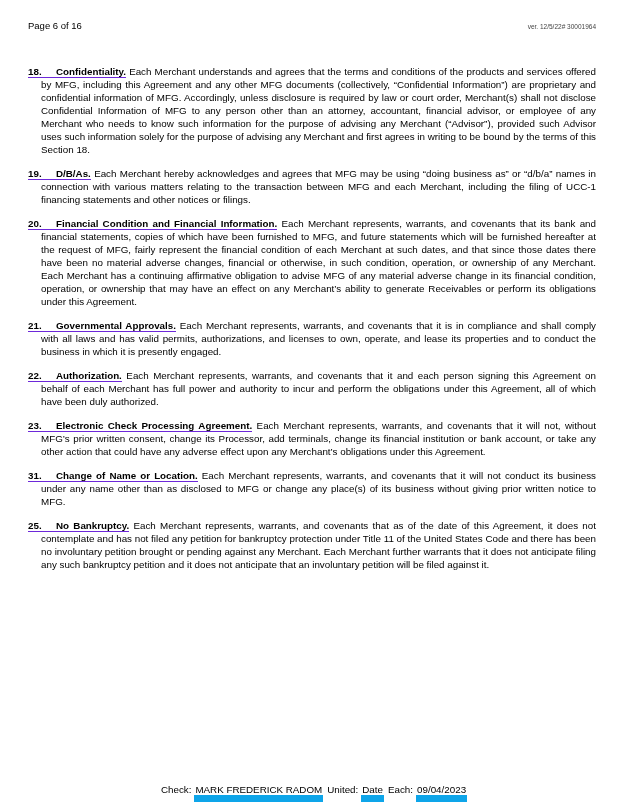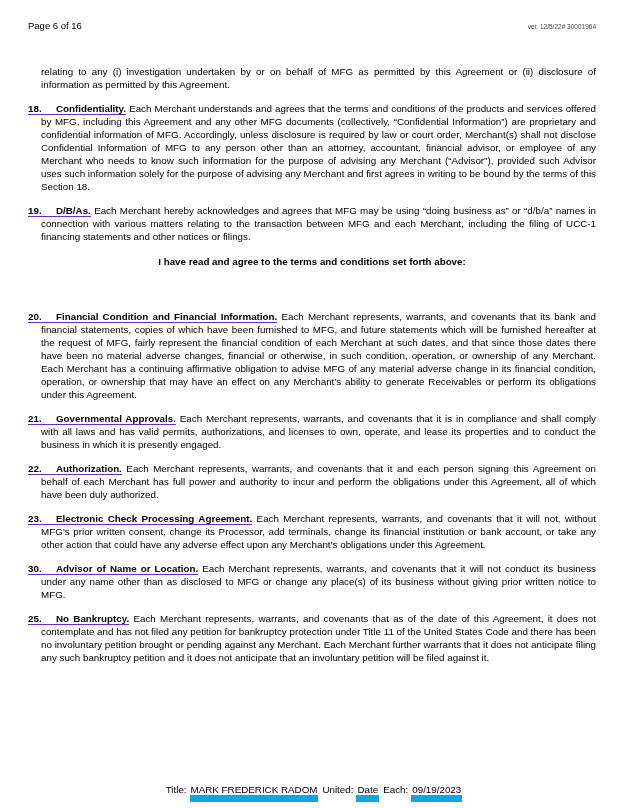--- a/index.html
+++ b/index.html
@@ -74,37 +74,35 @@
 </head>
 <body>
 
 <div class="page">
 
   <div class="page-header">
     <span class="page-label">Page 6 of 16</span>
     <span class="version-label">ver. 12/5/22# 30001964</span>
   </div>
 
-  <p class="para cont">relating to any (i) investigation undertaken by or on behalf of MFG as permitted by this Agreement or (ii) disclosure of information as permitted by this Agreement.</p>
 
   <p class="para section"><span class="sec-head"><span class="sec-num">18.</span><span>Confidentiality.</span></span> <span class="sec-body">Each Merchant understands and agrees that the terms and conditions of the products and services offered by MFG, including this Agreement and any other MFG documents (collectively, “Confidential Information”) are proprietary and confidential information of MFG. Accordingly, unless disclosure is required by law or court order, Merchant(s) shall not disclose Confidential Information of MFG to any person other than an attorney, accountant, financial advisor, or employee of any Merchant who needs to know such information for the purpose of advising any Merchant (“Advisor”), provided such Advisor uses such information solely for the purpose of advising any Merchant and first agrees in writing to be bound by the terms of this Section 18.</span></p>
 
   <p class="para section"><span class="sec-head"><span class="sec-num">19.</span><span>D/B/As.</span></span> <span class="sec-body">Each Merchant hereby acknowledges and agrees that MFG may be using “doing business as” or “d/b/a” names in connection with various matters relating to the transaction between MFG and each Merchant, including the filing of UCC-1 financing statements and other notices or filings.</span></p>
 
-  <p class="agreement-statement">I have read and agree to the terms and conditions set forth above:</p>
 
   <p class="para section"><span class="sec-head"><span class="sec-num">20.</span><span>Financial Condition and Financial Information.</span></span> <span class="sec-body">Each Merchant represents, warrants, and covenants that its bank and financial statements, copies of which have been furnished to MFG, and future statements which will be furnished hereafter at the request of MFG, fairly represent the financial condition of each Merchant at such dates, and that since those dates there have been no material adverse changes, financial or otherwise, in such condition, operation, or ownership of any Merchant. Each Merchant has a continuing affirmative obligation to advise MFG of any material adverse change in its financial condition, operation, or ownership that may have an effect on any Merchant’s ability to generate Receivables or perform its obligations under this Agreement.</span></p>
 
   <p class="para section"><span class="sec-head"><span class="sec-num">21.</span><span>Governmental Approvals.</span></span> <span class="sec-body">Each Merchant represents, warrants, and covenants that it is in compliance and shall comply with all laws and has valid permits, authorizations, and licenses to own, operate, and lease its properties and to conduct the business in which it is presently engaged.</span></p>
 
   <p class="para section"><span class="sec-head"><span class="sec-num">22.</span><span>Authorization.</span></span> <span class="sec-body">Each Merchant represents, warrants, and covenants that it and each person signing this Agreement on behalf of each Merchant has full power and authority to incur and perform the obligations under this Agreement, all of which have been duly authorized.</span></p>
 
   <p class="para section"><span class="sec-head"><span class="sec-num">23.</span><span>Electronic Check Processing Agreement.</span></span> <span class="sec-body">Each Merchant represents, warrants, and covenants that it will not, without MFG’s prior written consent, change its Processor, add terminals, change its financial institution or bank account, or take any other action that could have any adverse effect upon any Merchant’s obligations under this Agreement.</span></p>
 
-  <p class="para section"><span class="sec-head"><span class="sec-num">30.</span><span>Advisor of Name or Location.</span></span> <span class="sec-body">Each Merchant represents, warrants, and covenants that it will not conduct its business under any name other than as disclosed to MFG or change any place(s) of its business without giving prior written notice to MFG.</span></p>
+  <p class="para section"><span class="sec-head"><span class="sec-num">31.</span><span>Change of Name or Location.</span></span> <span class="sec-body">Each Merchant represents, warrants, and covenants that it will not conduct its business under any name other than as disclosed to MFG or change any place(s) of its business without giving prior written notice to MFG.</span></p>
 
   <p class="para section"><span class="sec-head"><span class="sec-num">25.</span><span>No Bankruptcy.</span></span> <span class="sec-body">Each Merchant represents, warrants, and covenants that as of the date of this Agreement, it does not contemplate and has not filed any petition for bankruptcy protection under Title 11 of the United States Code and there has been no involuntary petition brought or pending against any Merchant. Each Merchant further warrants that it does not anticipate filing any such bankruptcy petition and it does not anticipate that an involuntary petition will be filed against it.</span></p>
 
   <div class="signature-footer">
-    <span class="sig-label">Title:</span><span class="sig-value">MARK FREDERICK RADOM</span><span class="sig-label">United:</span><span class="sig-value">Date</span><span class="sig-label">Each:</span><span class="sig-value">09/19/2023</span>
+    <span class="sig-label">Check:</span><span class="sig-value">MARK FREDERICK RADOM</span><span class="sig-label">United:</span><span class="sig-value">Date</span><span class="sig-label">Each:</span><span class="sig-value">09/04/2023</span>
   </div>
 
 </div>
 
 </body></html>

